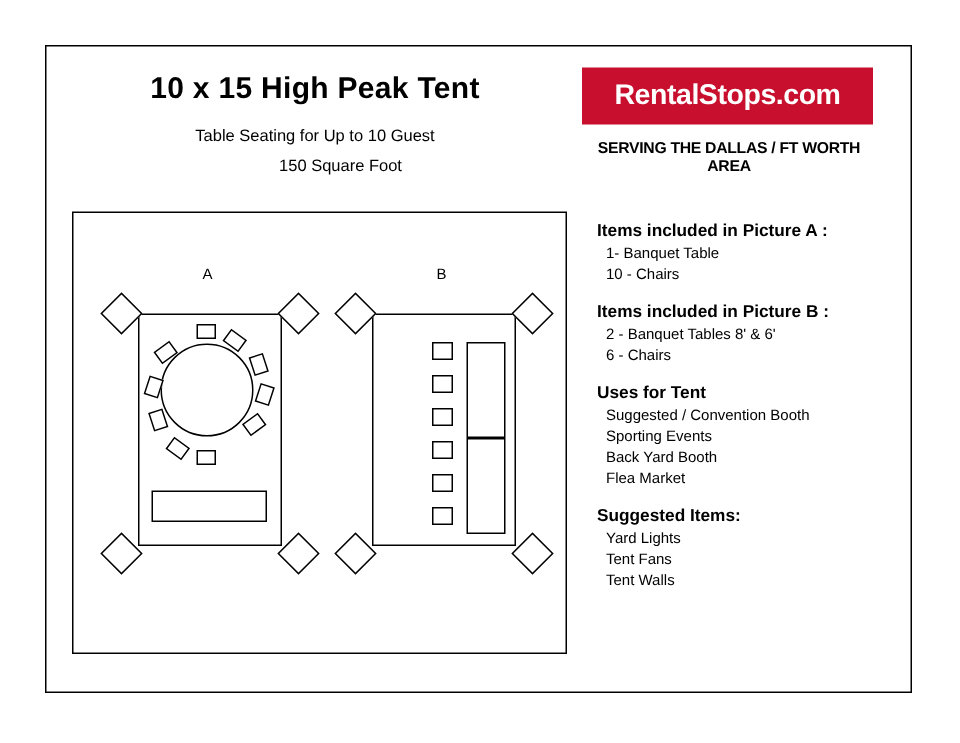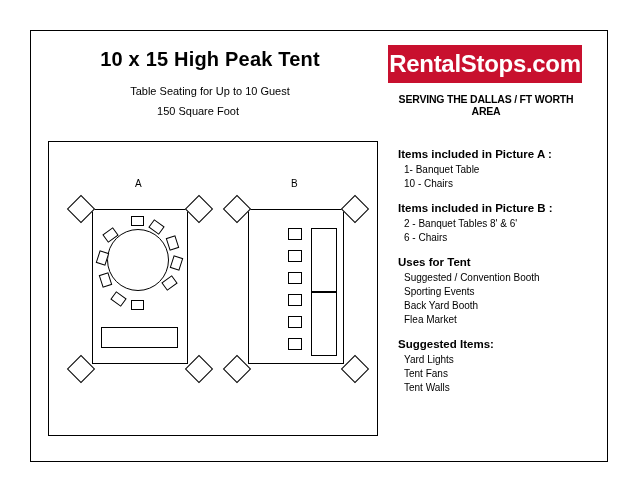--- a/index.html
+++ b/index.html
@@ -46,42 +46,42 @@
   .subtitle1 {
     position: absolute;
     left: 45px;
     top: 85px;
     width: 330px;
     text-align: center;
     font-size: 11px;
   }
   .subtitle2 {
     position: absolute;
-    left: 33px;
+    left: 62px;
     top: 105px;
     width: 330px;
     text-align: center;
     font-size: 11px;
   }
 
   
   .logo-box {
     position: absolute;
     left: 388px;
     top: 45px;
     width: 194px;
     height: 38px;
     background: #c8102e;
     display: flex;
     align-items: center;
     justify-content: center;
   }
   .logo-text {
     color: #ffffff;
-    font-size: 24px;
+    font-size: 19px;
     font-weight: bold;
     letter-spacing: -0.3px;
   }
   .serving {
     position: absolute;
     left: 388px;
     top: 93px;
     width: 196px;
     text-align: center;
     font-size: 10.5px;

